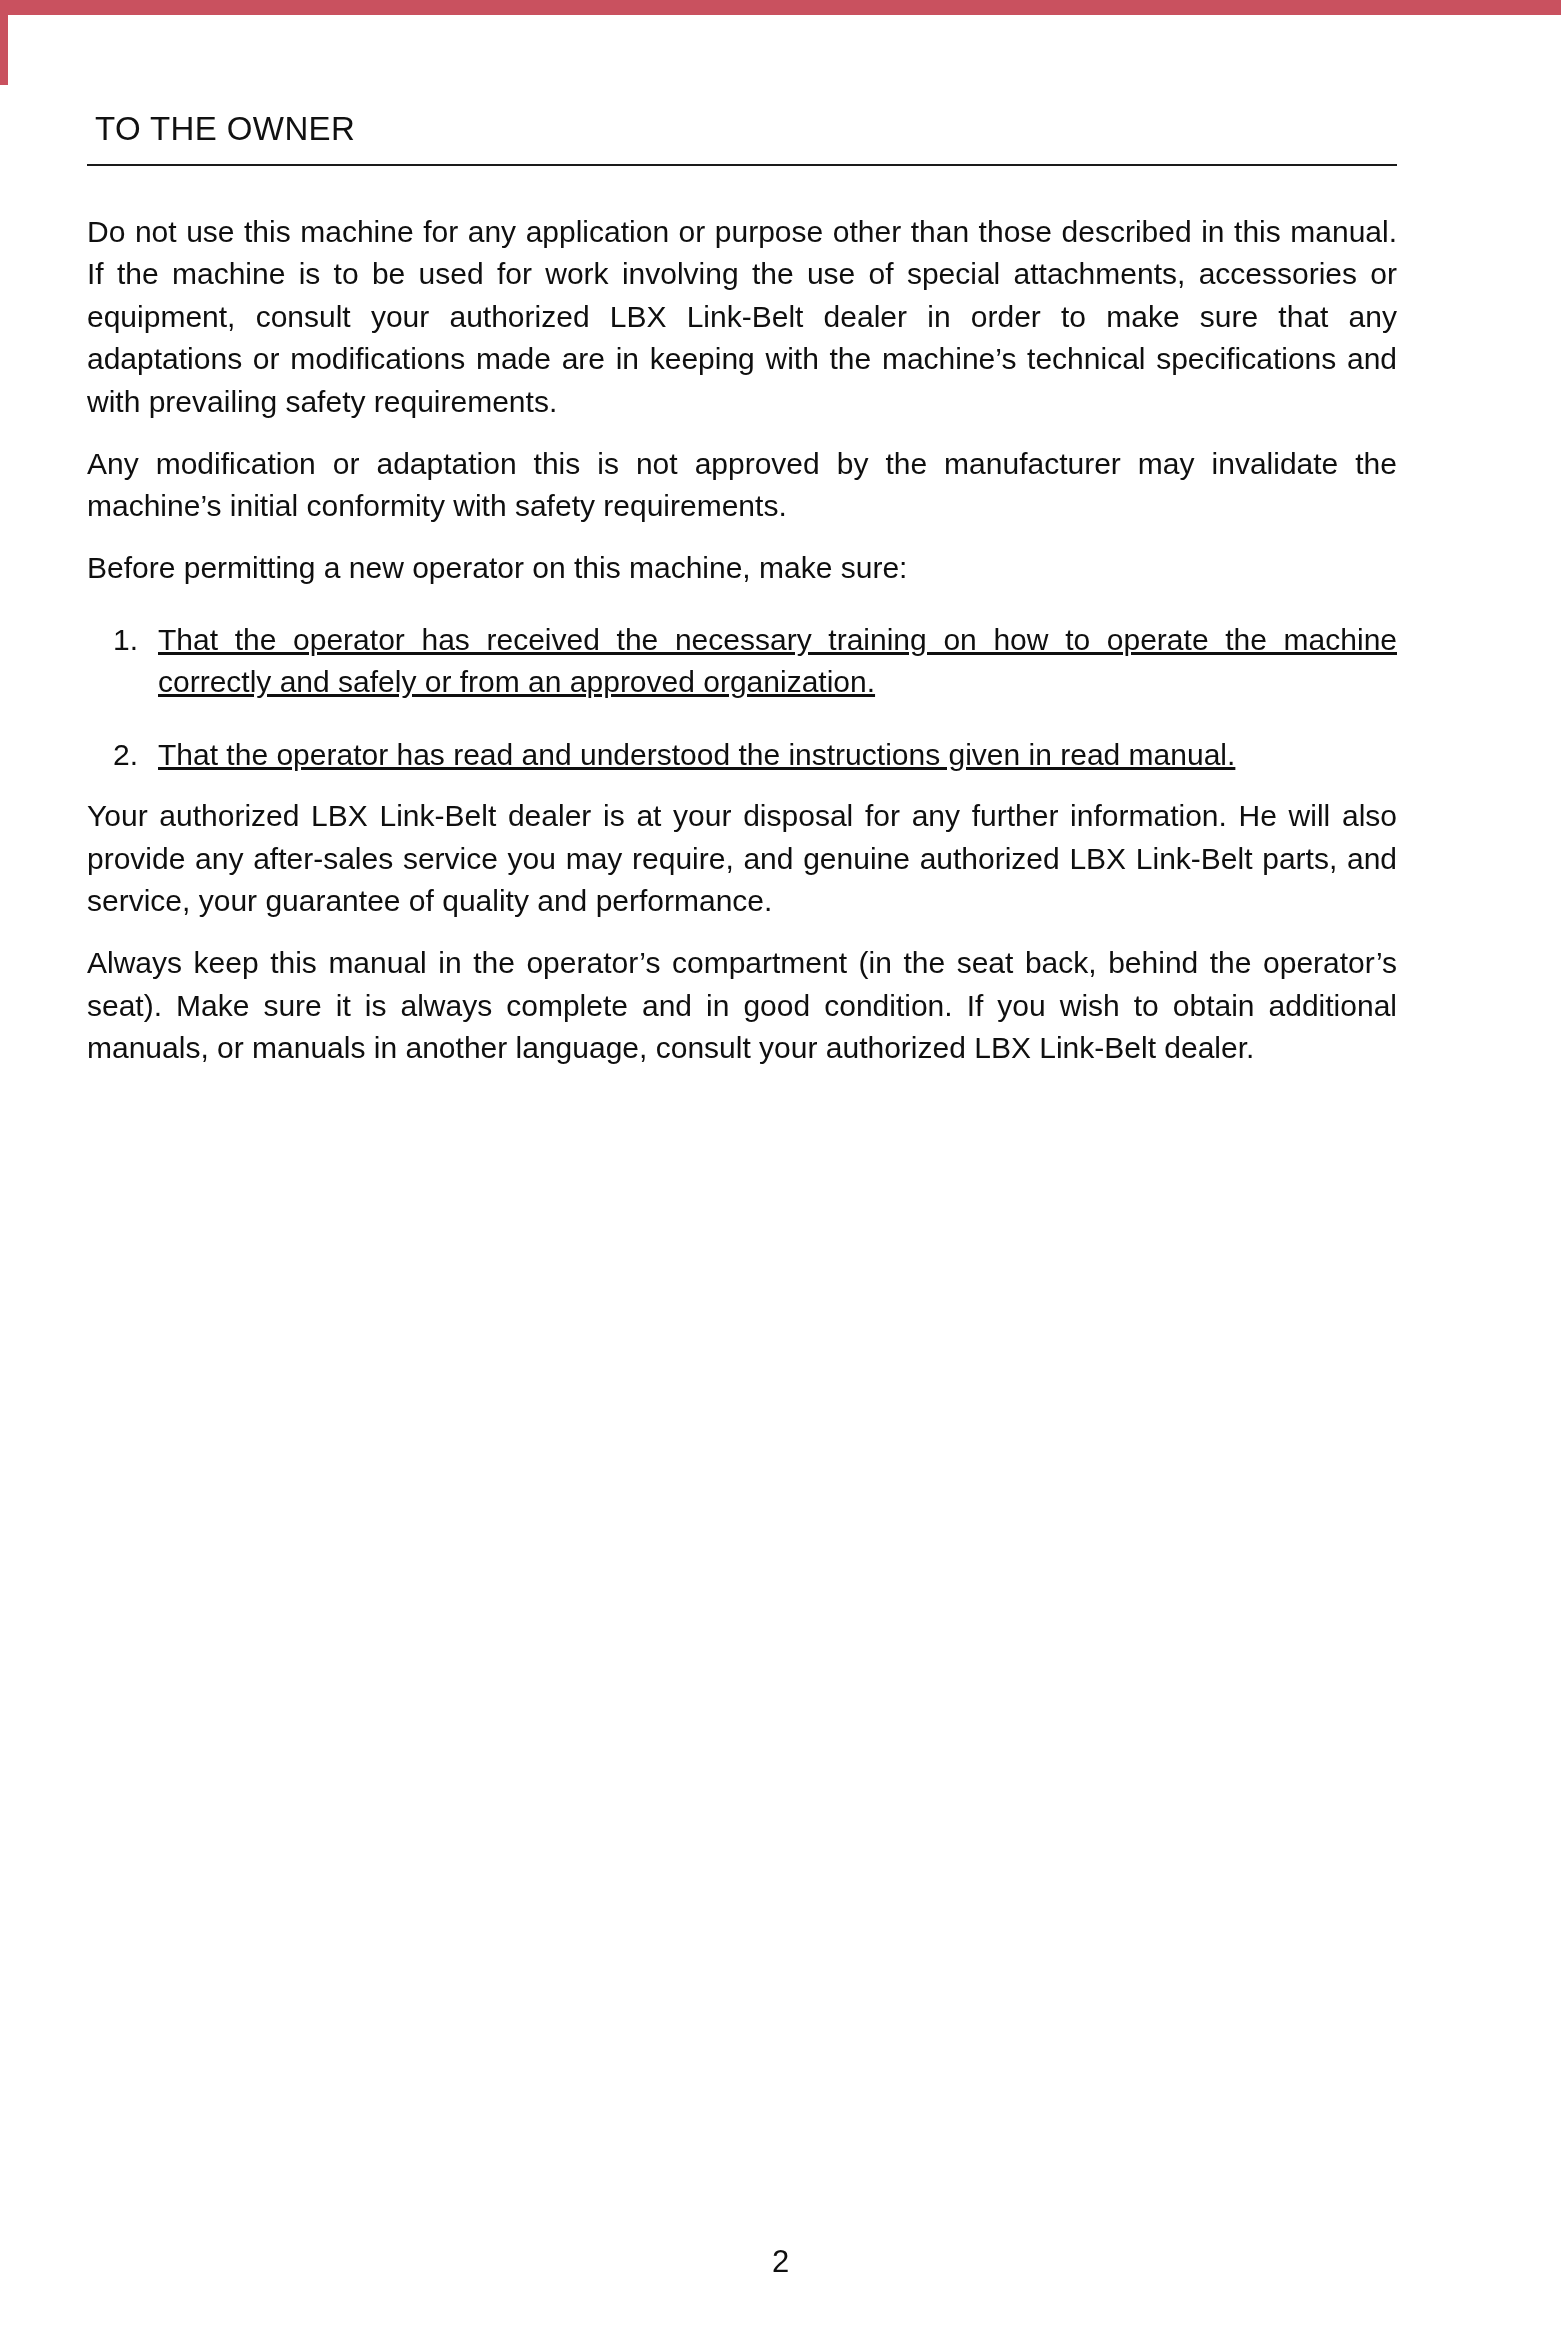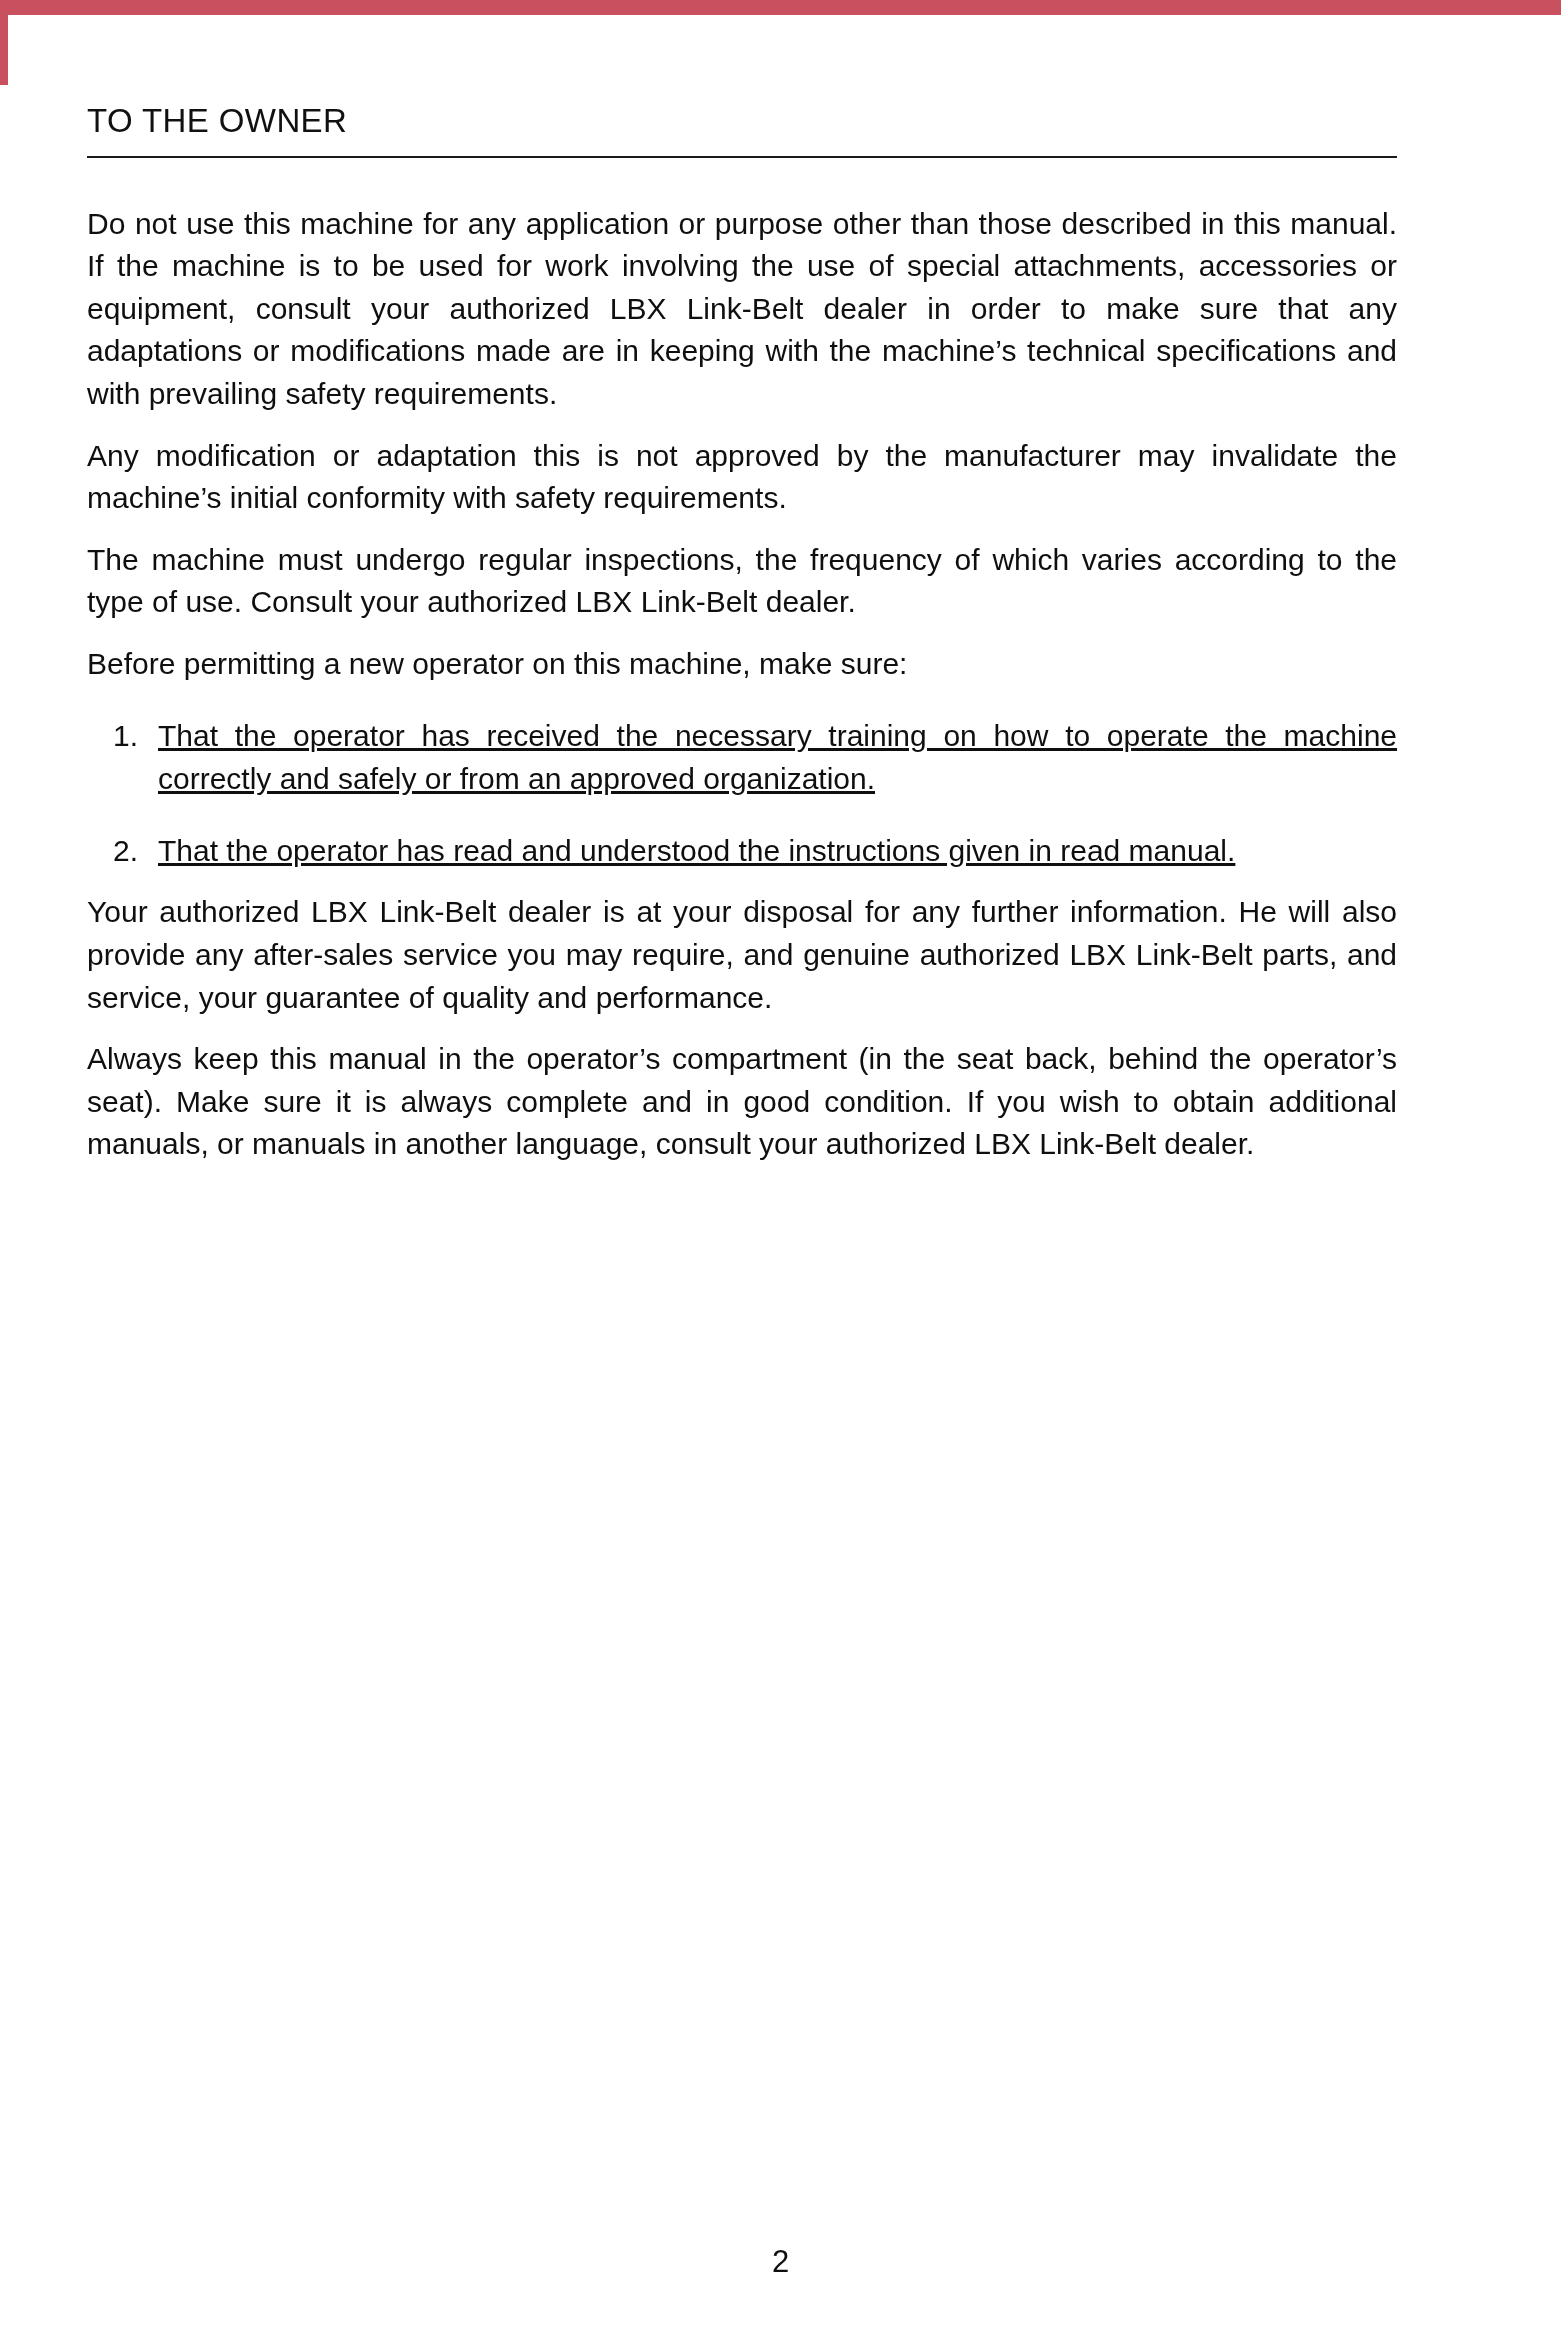--- a/index.html
+++ b/index.html
@@ -32,21 +32,21 @@
     height: 85px;
     background: #c9515f;
   }
   .content {
     position: absolute;
     top: 102px;
     left: 87px;
     width: 1310px;
   }
   h1.page-title {
-    margin: 0;
+    margin: 8px;
     font-size: 33px;
     font-weight: normal;
     letter-spacing: 0.4px;
     color: #111111;
   }
   .header-rule {
     border: none;
     border-top: 2.6px solid #1a1a1a;
     margin: 15.6px 0 0 0;
     width: 100%;
@@ -103,21 +103,20 @@
 
     <h1 class="page-title">TO THE OWNER</h1>
     <hr class="header-rule">
 
     <div class="body-text">
 
       <p class="para first">Do not use this machine for any application or purpose other than those described in this manual. If the machine is to be used for work involving the use of special attachments, accessories or equipment, consult your authorized LBX Link-Belt dealer in order to make sure that any adaptations or modifications made are in keeping with the machine’s technical specifications and with prevailing safety requirements.</p>
 
       <p class="para">Any modification or adaptation this is not approved by the manufacturer may invalidate the machine’s initial conformity with safety requirements.</p>
 
-      <p class="para">The machine must undergo regular inspections, the frequency of which varies according to the type of use. Consult your authorized LBX Link-Belt dealer.</p>
 
       <p class="para">Before permitting a new operator on this machine, make sure:</p>
 
       <div class="list-item">
         <span class="num">1.</span>
         <span class="li-text">That the operator has received the necessary training on how to operate the machine correctly and safely or from an approved organization.</span>
       </div>
 
       <div class="list-item">
         <span class="num">2.</span>

